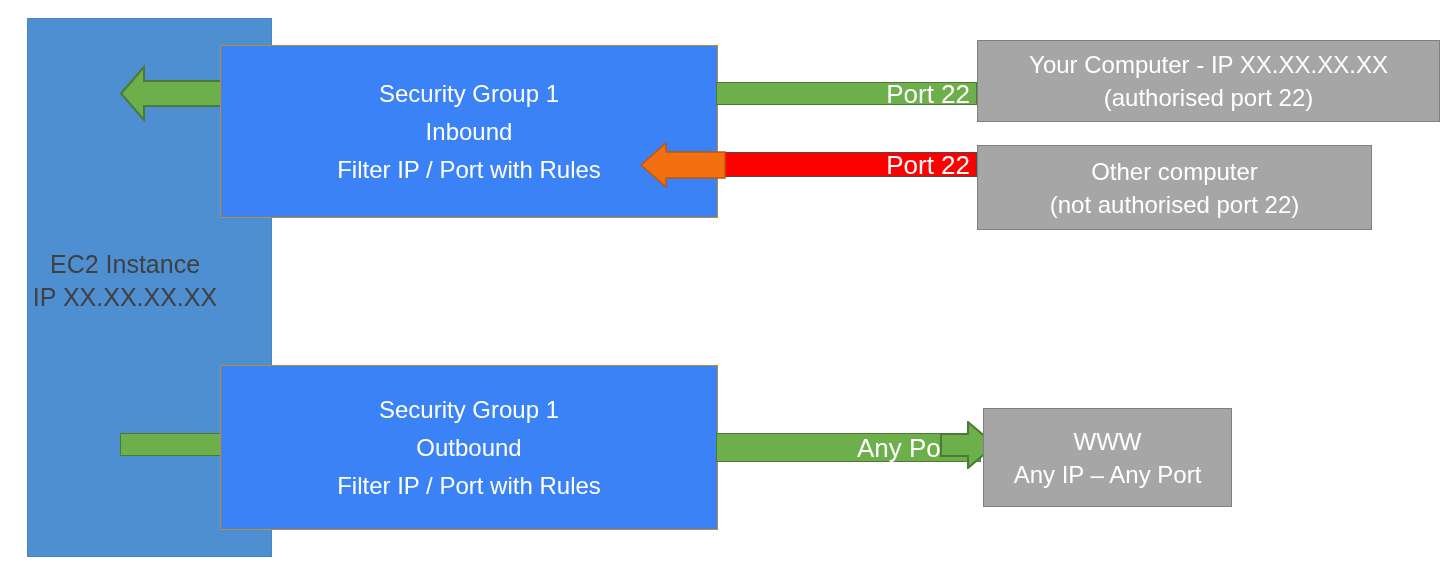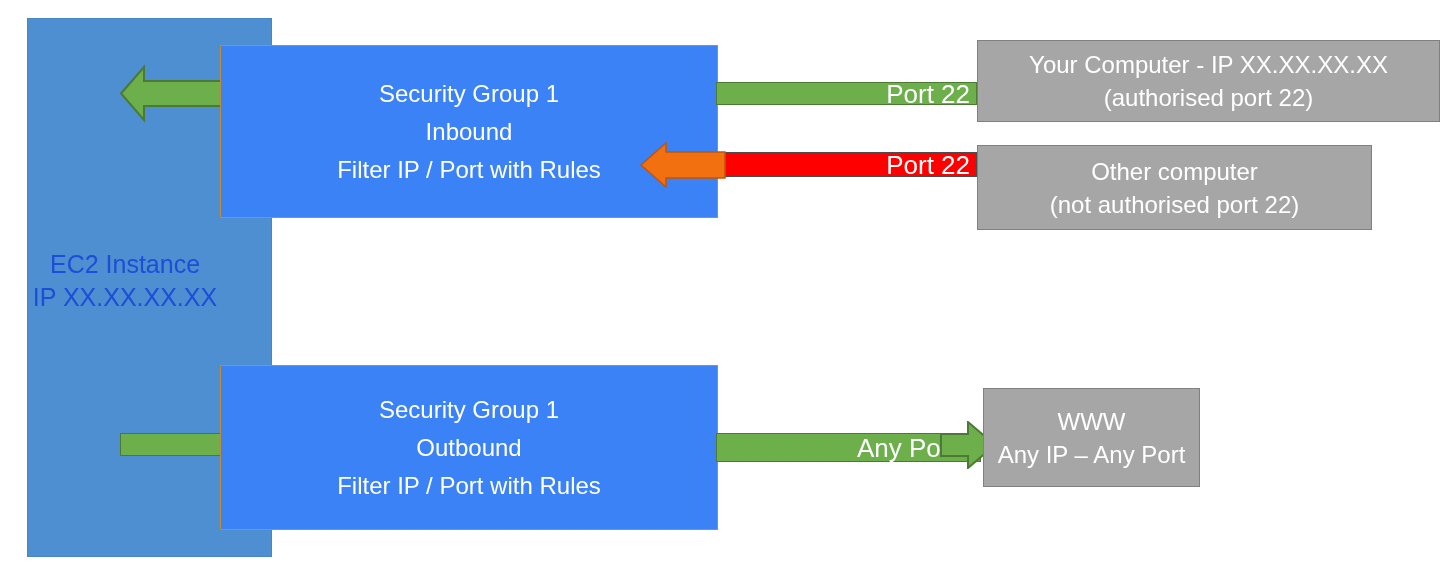--- a/index.html
+++ b/index.html
@@ -6,21 +6,21 @@
   body{width:1446px;height:578px;overflow:hidden;
        font-family:"Liberation Sans",sans-serif;}
   #stage{position:relative;width:1446px;height:578px;background:#fff;}
 
   .abs{position:absolute;box-sizing:border-box;}
 
   
   .ec2{left:27px;top:18px;width:245px;height:539px;
        background:#4D8FD0;border:1px solid #4886C2;}
   .ec2-label{left:27px;top:248px;width:196px;height:80px;
-       color:#1d4ed8;font-size:25px;line-height:33px;text-align:center;
+       color:#404040;font-size:25px;line-height:33px;text-align:center;
        white-space:pre-line;}
 
   
   .sg{background:#3b82f6;border:1px solid #C08A2D;color:#ffffff;
       font-size:24px;line-height:38px;text-align:center;
       display:flex;align-items:center;justify-content:center;}
   .sg-in{left:220px;top:45px;width:498px;height:173px;}
   .sg-out{left:220px;top:365px;width:498px;height:165px;}
   .sg-text{white-space:pre-line;position:relative;z-index:4;}
 
@@ -49,21 +49,21 @@
   
   .arrow-right-green{left:940px;top:421px;width:56px;height:48px;}
 
   
   .gray{background:#A6A6A6;border:1px solid #808080;color:#ffffff;
         font-size:24px;line-height:33px;text-align:center;
         display:flex;align-items:center;justify-content:center;}
   .gray-text{white-space:pre-line;}
   .gray-you{left:977px;top:40px;width:463px;height:82px;}
   .gray-other{left:977px;top:133px;width:395px;height:85px;margin-top:12px;}
-  .gray-www{left:983px;top:388px;width:217px;height:99px;}
+  .gray-www{left:983px;top:408px;width:249px;height:99px;}
 
   .overlap{position:absolute;z-index:3;pointer-events:none;}
 </style>
 </head>
 <body>
 
 <div id="stage">
 
   <div class="abs ec2"></div>
 

